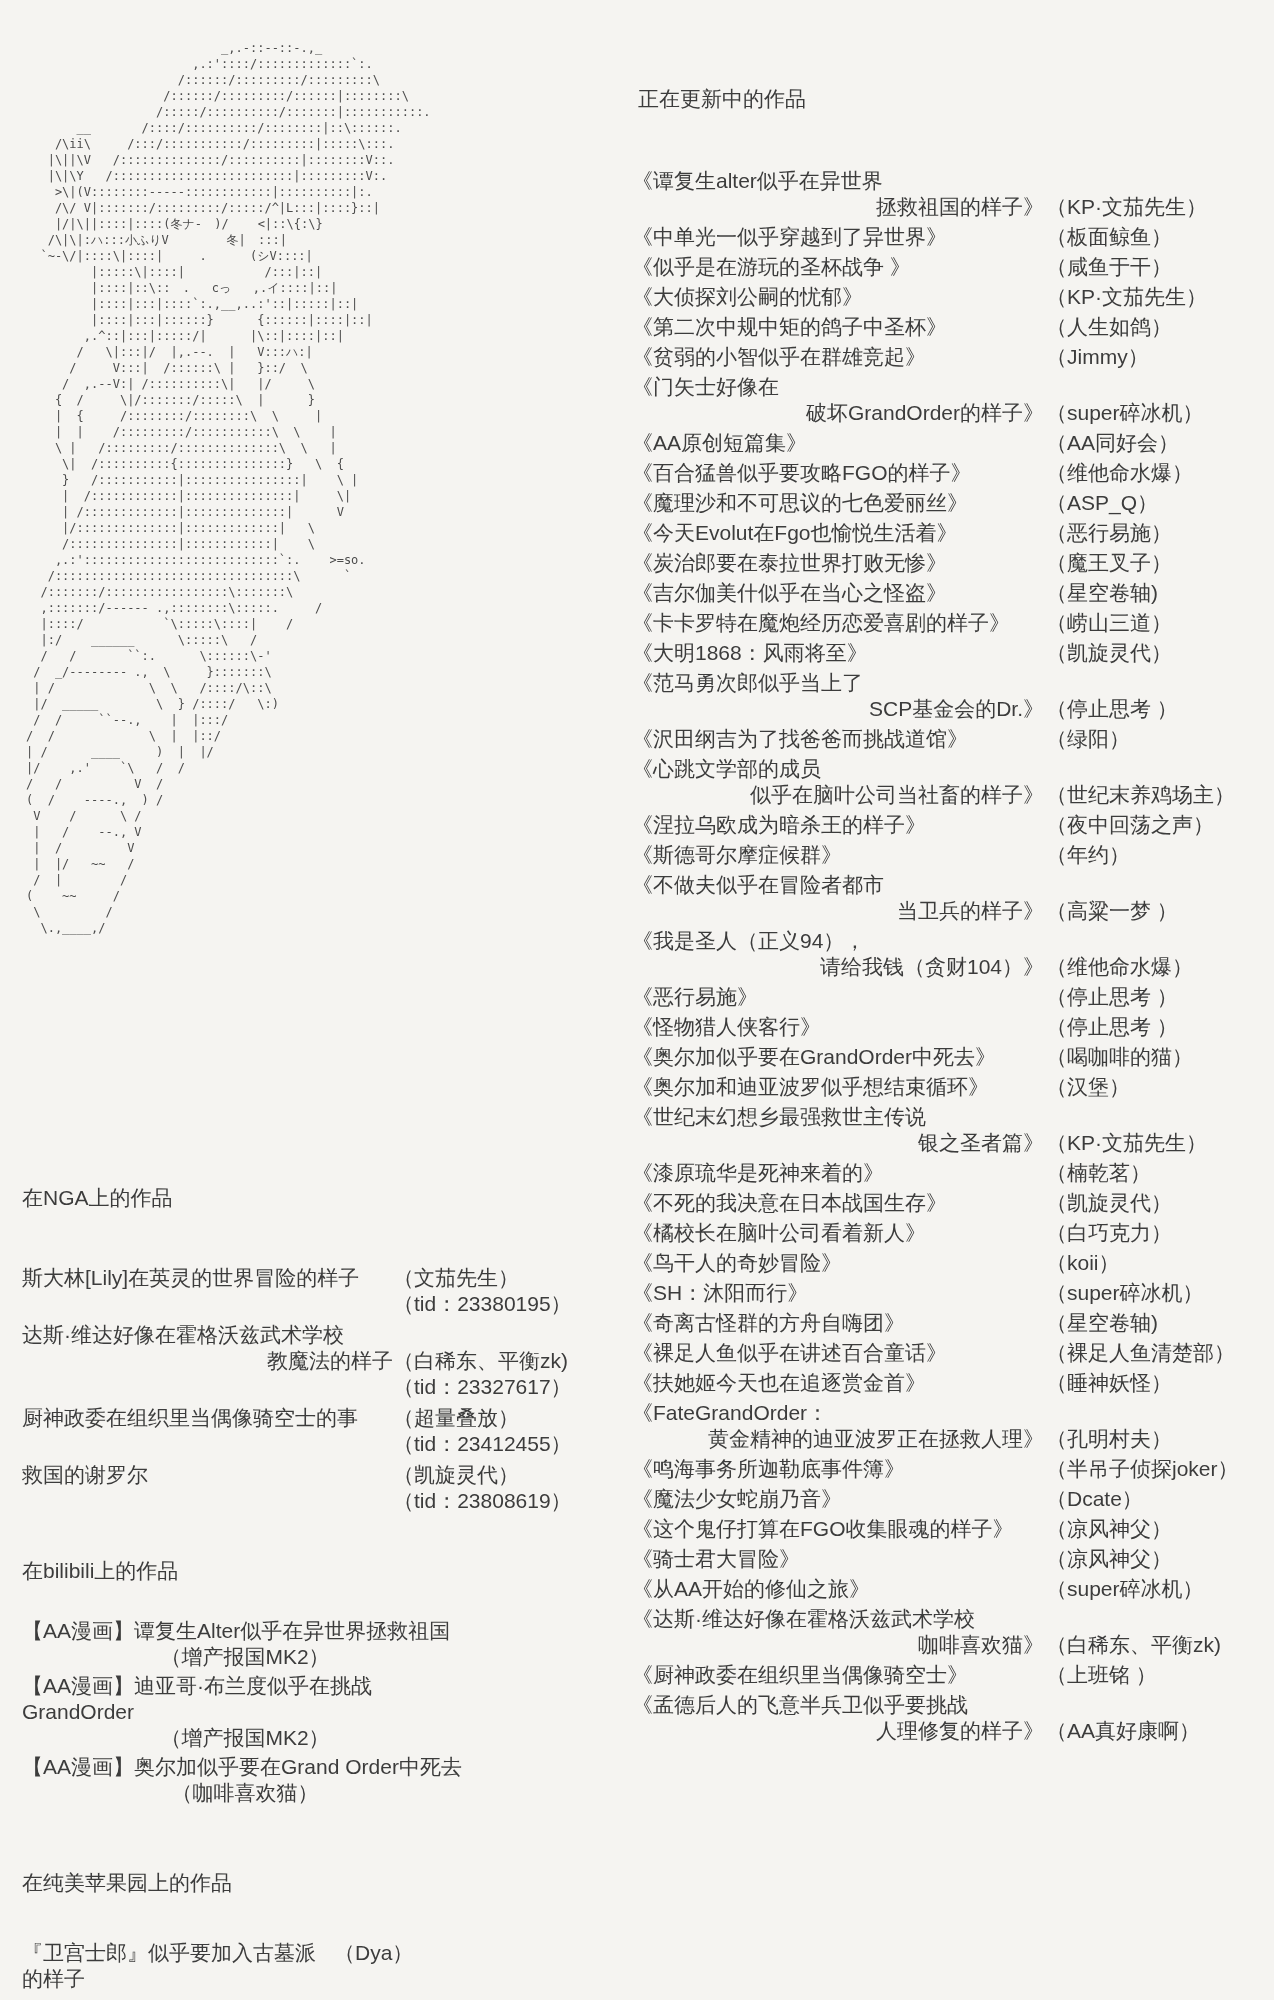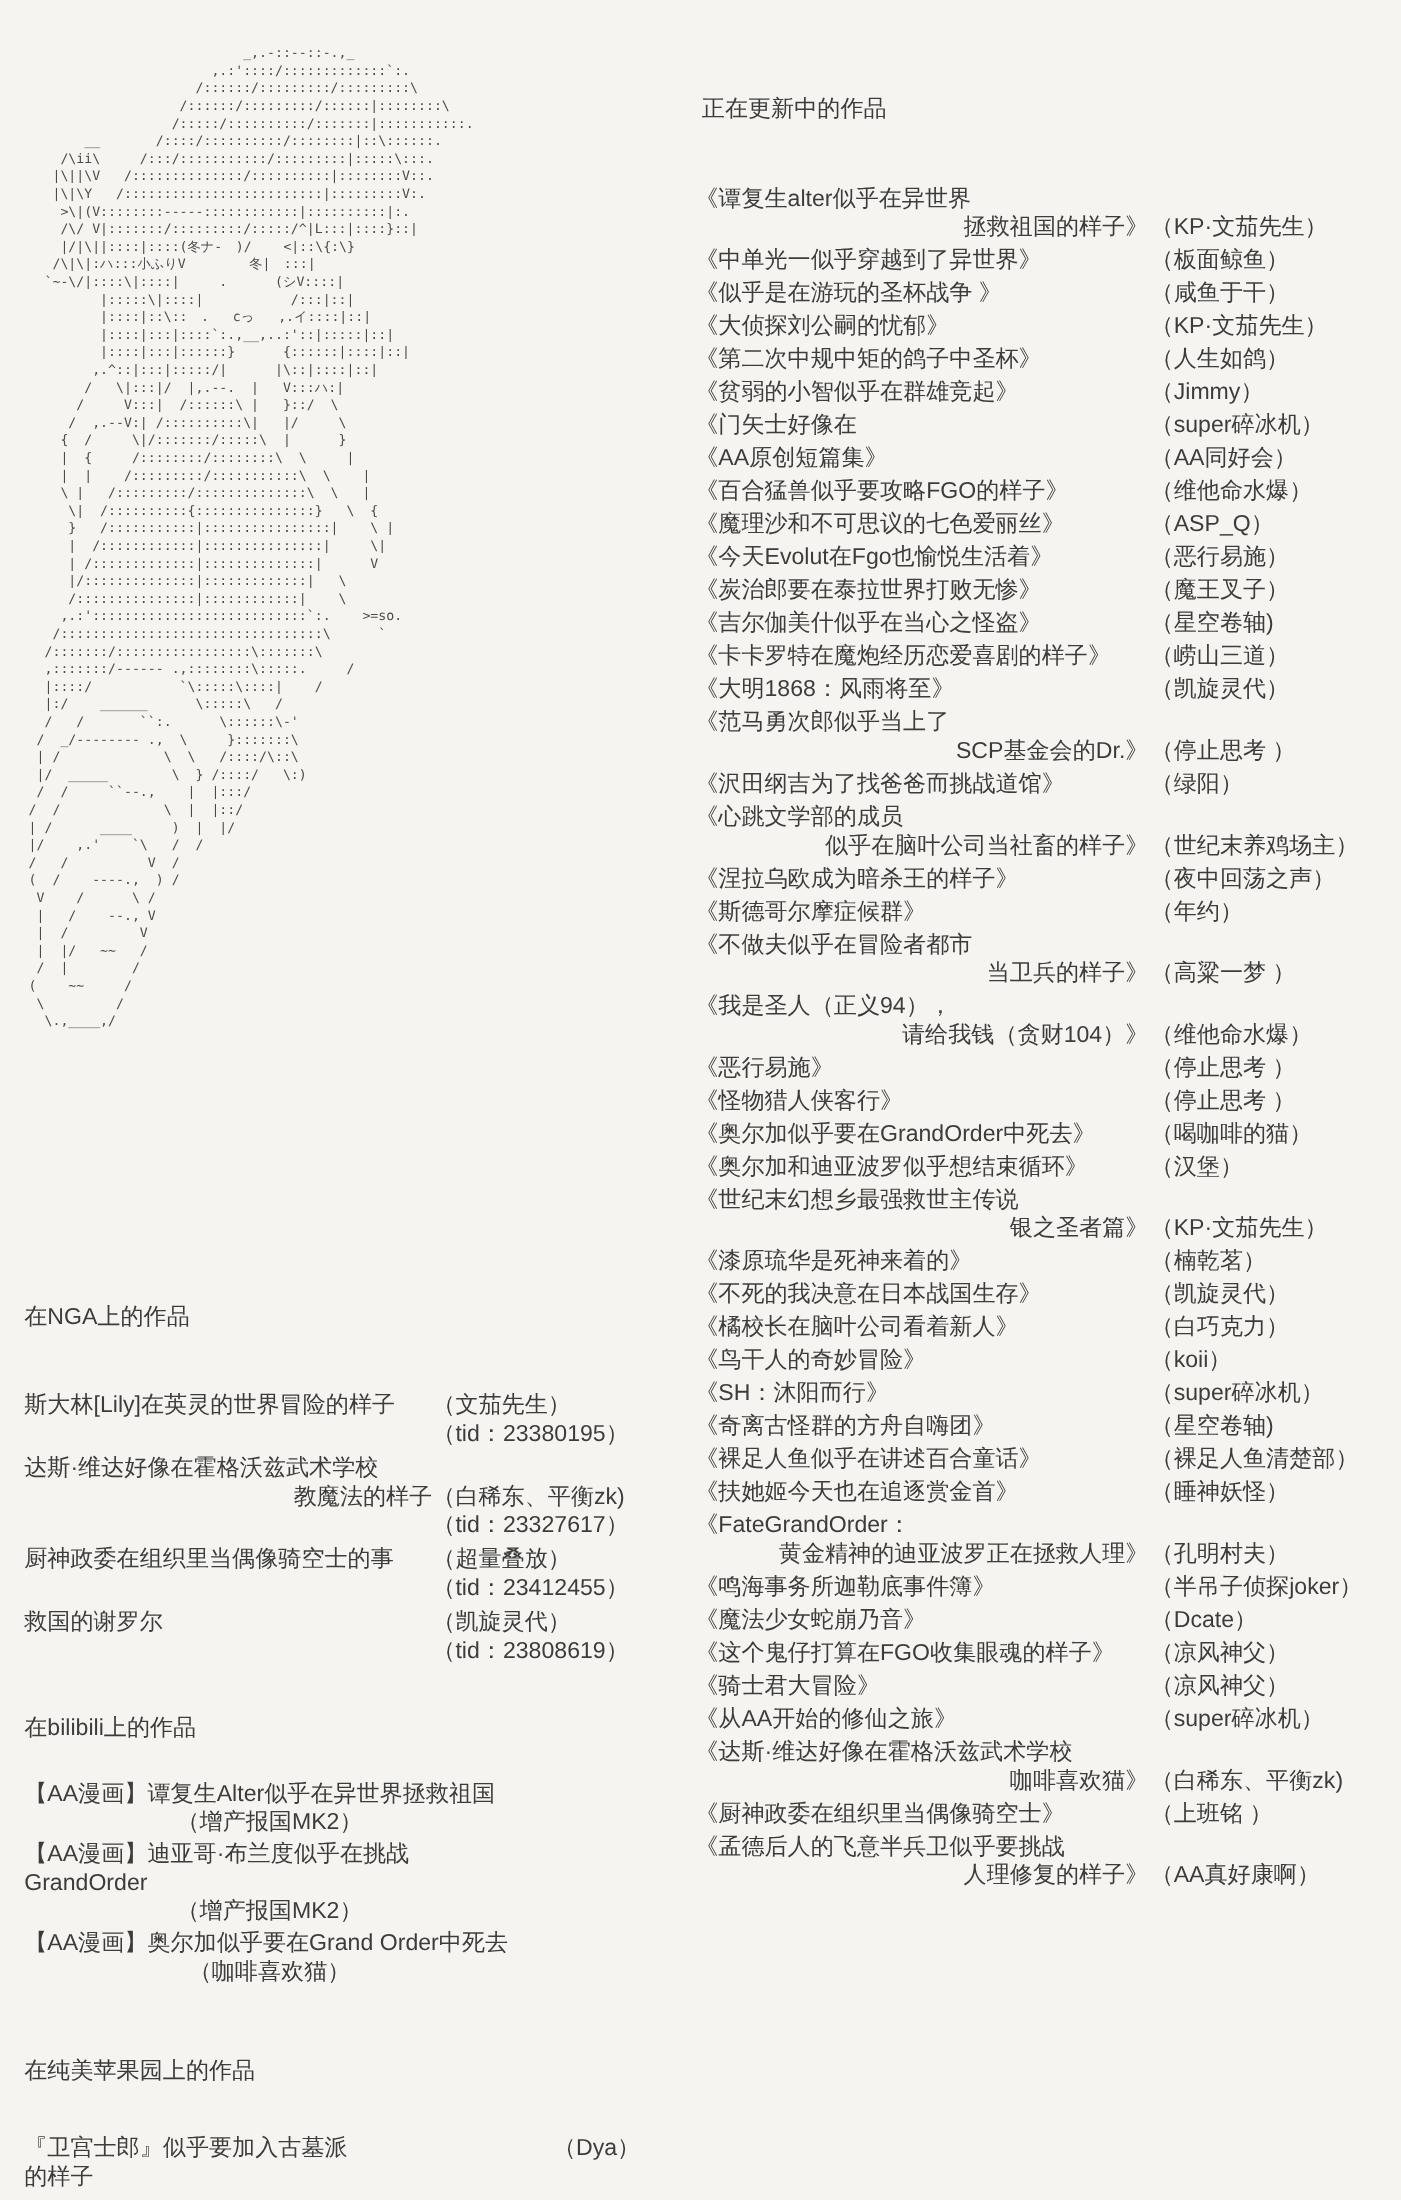--- a/index.html
+++ b/index.html
@@ -32,21 +32,21 @@
   .nga-row.two .nga-right{margin-top:26px;}
   .nga-right{white-space:nowrap;}
   
   #bili{position:absolute;left:22px;top:1558px;width:500px;}
   #bili .sec-h{margin:0 0 34px 0;}
   .bili-row{margin-bottom:3px;width:446px;}
   .bili-author{text-align:center;}
   
   #apple{position:absolute;left:22px;top:1870px;width:560px;}
   #apple .sec-h{margin:0 0 44px 0;}
-  .pm-row{display:flex;justify-content:space-between;}
+  .pm-row{display:flex;}
   .pm-title{width:312px;}
 </style>
 </head>
 <body>
 
 <pre id="art">                           _,.-::--::-.,_
                        ,.:'::::/:::::::::::::`:.
                      /::::::/:::::::::/:::::::::\
                    /::::::/:::::::::/::::::|::::::::\
                   /:::::/::::::::::/:::::::|:::::::::::.
@@ -145,20 +145,21 @@
       <div class="row">
         <div class="rw-title">
           <div class="l1">《贫弱的小智似乎在群雄竞起》</div>
         </div>
         <div class="rw-author">（Jimmy）</div>
       </div>
 
       <div class="row two">
         <div class="rw-title">
           <div class="l1">《门矢士好像在</div>
+          <div class="l2">破坏GrandOrder的样子》</div>
         </div>
         <div class="rw-author">（super碎冰机）</div>
       </div>
 
       <div class="row">
         <div class="rw-title">
           <div class="l1">《AA原创短篇集》</div>
         </div>
         <div class="rw-author">（AA同好会）</div>
       </div>

